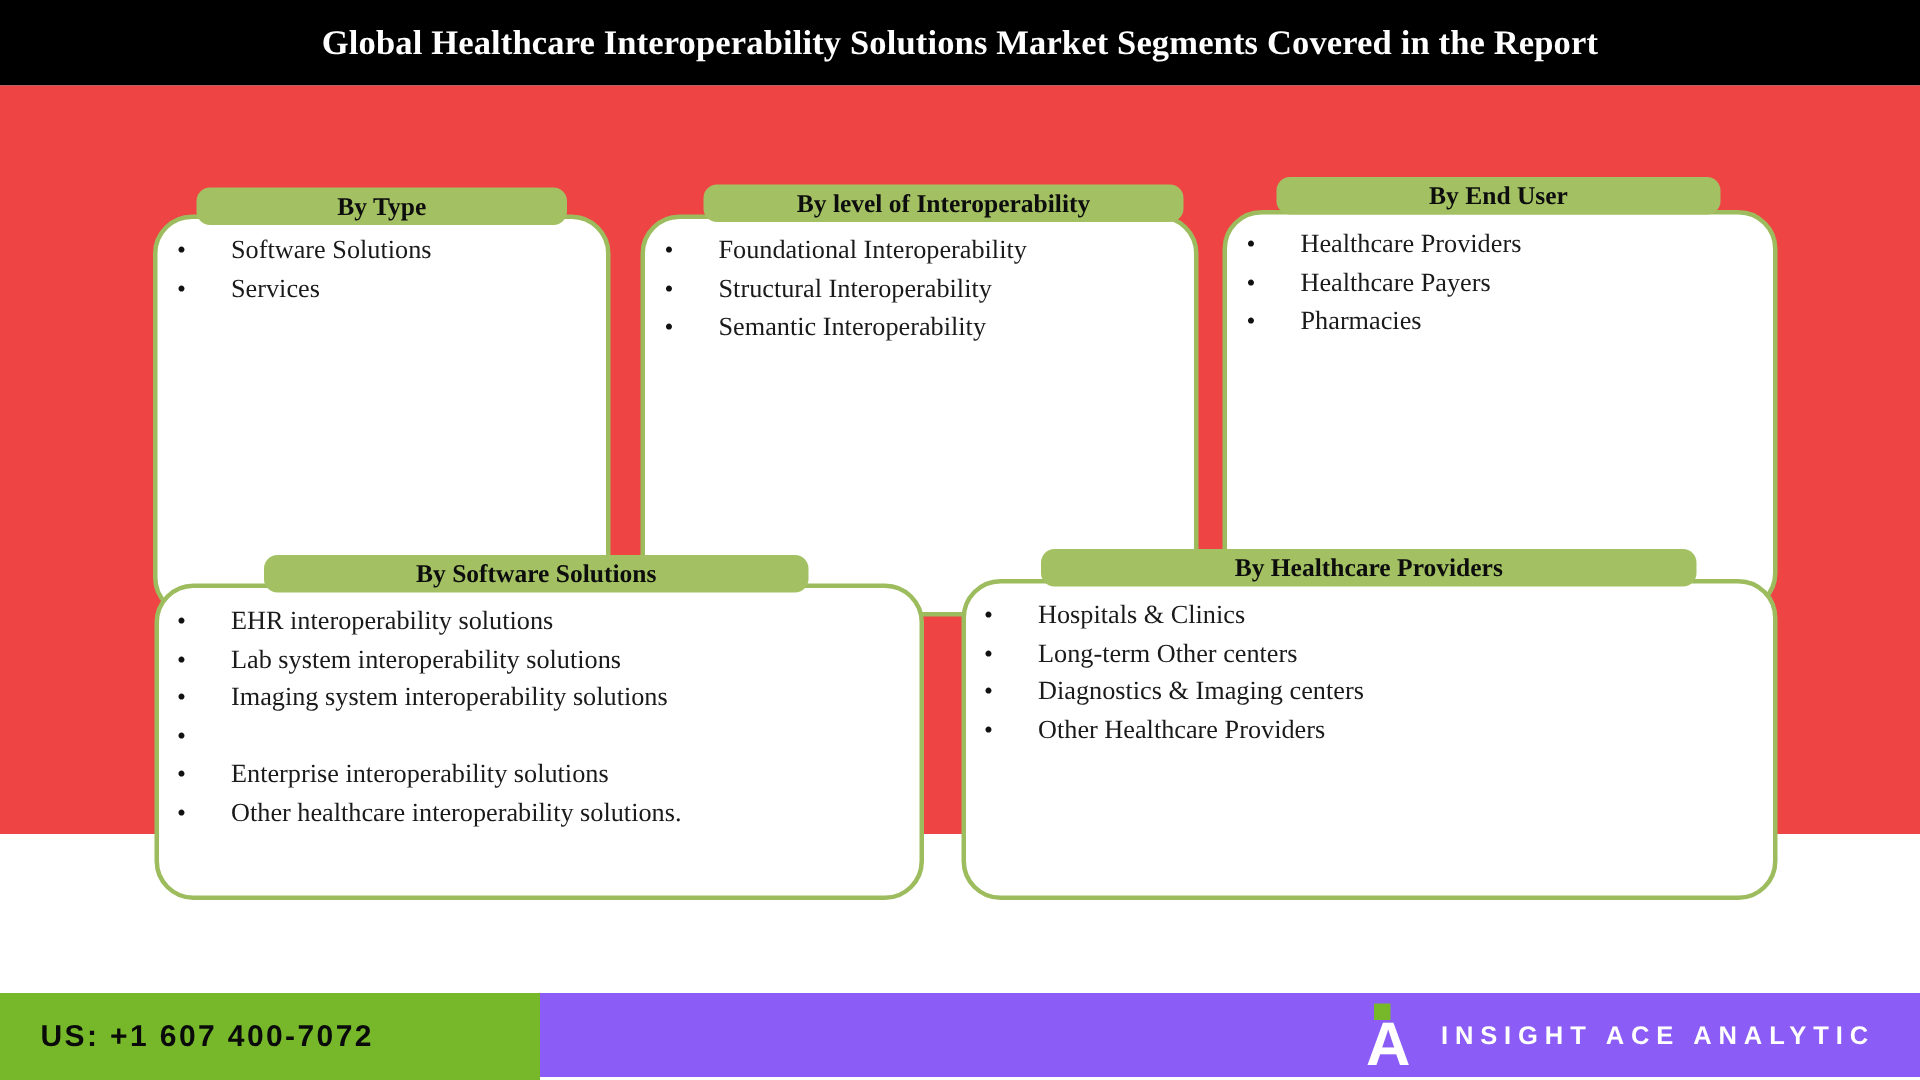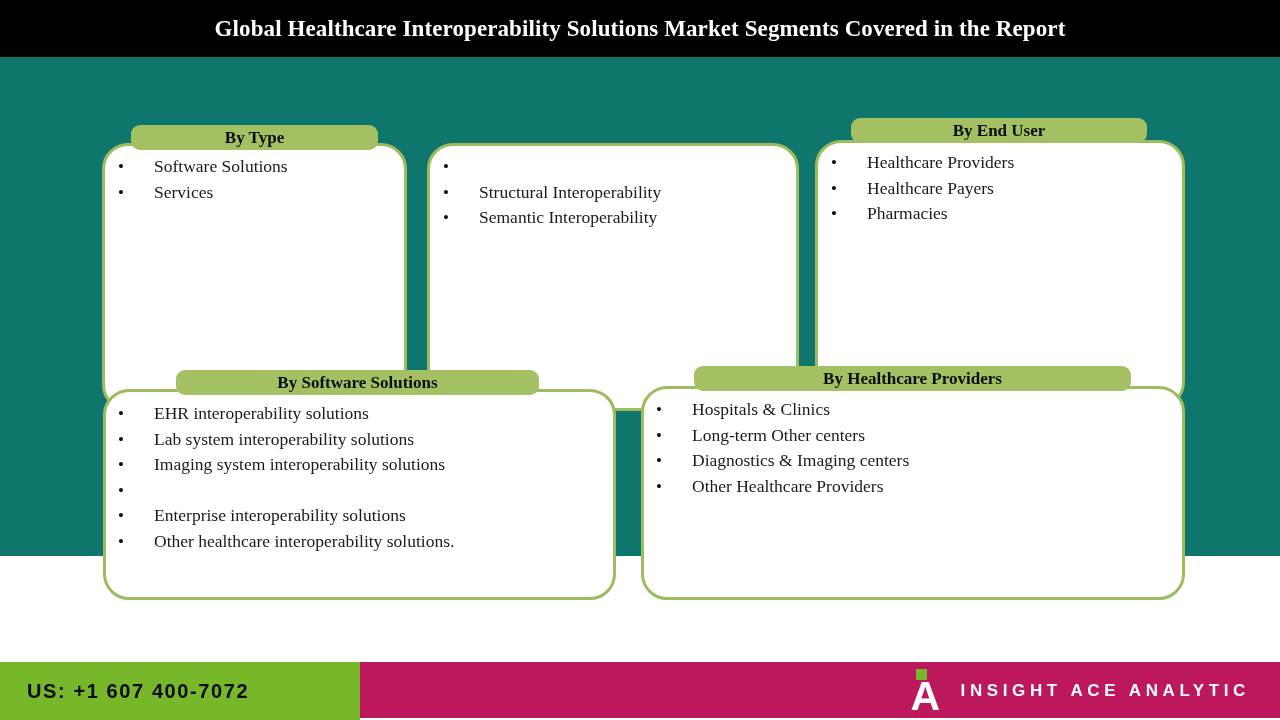--- a/index.html
+++ b/index.html
@@ -37,21 +37,21 @@
     letter-spacing: 0.1px;
     white-space: nowrap;
   }
 
   
   .stage {
     position: absolute;
     left: 0; top: 57px;
     width: 1280px;
     height: 499px;
-    background: #0f766e;
+    background: #ef4444;
   }
 
   
   .card {
     position: absolute;
     box-sizing: border-box;
     background: #ffffff;
     border: 3px solid #9cbc5e;
     border-radius: 26px;
   }
@@ -93,21 +93,21 @@
   .bullet-text {
     flex: 1 1 auto;
   }
 
   
   .footer {
     position: absolute;
     left: 0; top: 662px;
     width: 1280px;
     height: 56px;
-    background: #be185d;
+    background: #8b5cf6;
   }
   .footer-green {
     position: absolute;
     left: 0; top: 0;
     width: 360px;
     height: 58px;
     background: #76b82a;
   }
   .footer-phone {
     position: absolute;
@@ -177,23 +177,25 @@
       <span class="bullet-dot">•</span>
       <span class="bullet-text">Software Solutions</span>
     </div>
     <div class="bullet-row">
       <span class="bullet-dot">•</span>
       <span class="bullet-text">Services</span>
     </div>
   </div>
 
   <div class="card" style="left:427px; top:86px; width:372px; height:268px;"></div>
+  <div class="card-pill" style="left:469px; top:66px; width:320px;">By level of Interoperability</div>
   <div class="card-body" style="left:443px; top:97px; width:345px;">
     <div class="bullet-row">
       <span class="bullet-dot">•</span>
+      <span class="bullet-text">Foundational Interoperability</span>
     </div>
     <div class="bullet-row">
       <span class="bullet-dot">•</span>
       <span class="bullet-text">Structural Interoperability</span>
     </div>
     <div class="bullet-row">
       <span class="bullet-dot">•</span>
       <span class="bullet-text">Semantic Interoperability</span>
     </div>
   </div>

